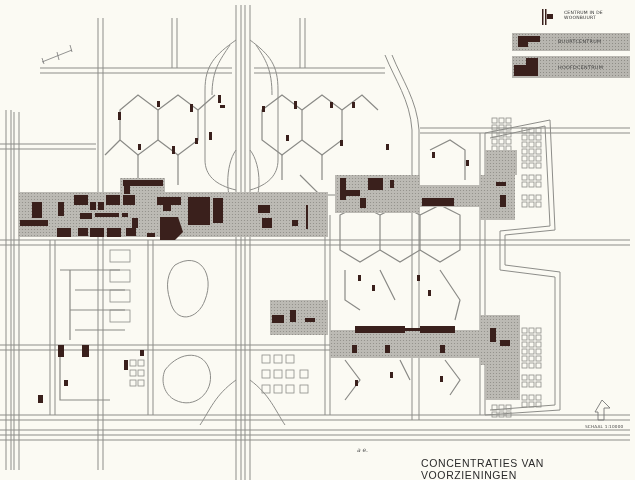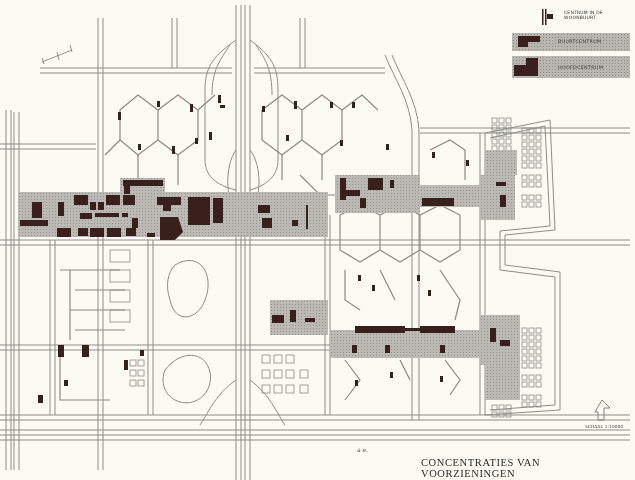--- a/index.html
+++ b/index.html
@@ -6,21 +6,21 @@
   body{width:635px;height:480px;overflow:hidden;position:relative;font-family:"DejaVu Sans",sans-serif;}
   #map{position:absolute;left:0;top:0;width:635px;height:480px;}
   .legend{position:absolute;left:512px;top:6px;width:118px;}
   .lg-row1{position:relative;height:22px;}
   .lg-row1 .sym{position:absolute;left:30px;top:3px;width:12px;height:16px;}
   .lg-row1 .txt{position:absolute;left:52px;top:4px;font-size:4.5px;line-height:5px;color:#333;letter-spacing:0.2px;text-transform:uppercase;}
   .lg-bar{position:relative;height:18px;margin-top:5px;background:#b8b6b0;
     background-image:radial-gradient(#8e8c86 0.6px,transparent 0.7px);background-size:3px 3px;}
   .lg-bar .blk{position:absolute;background:#3a201c;}
   .lg-bar .txt{position:absolute;left:46px;top:6px;font-size:4.8px;color:#3c3c3c;letter-spacing:0.3px;text-transform:uppercase;}
-  .title{position:absolute;left:421px;top:457px;font-size:10.5px;color:#2a2a2a;letter-spacing:0.6px;font-family:Liberation Serif, serif;}
+  .title{position:absolute;left:421px;top:457px;font-size:10.5px;color:#2a2a2a;letter-spacing:0.6px;font-family:Liberation Sans, sans-serif;}
   .scale{position:absolute;left:585px;top:424px;font-size:4.2px;color:#444;letter-spacing:0.2px;}
   .marks{position:absolute;left:357px;top:446px;font-size:6px;color:#555;font-style:italic;}
 </style>
 </head>
 <body>
 
 <svg id="map" viewBox="0 0 635 480" xmlns="http://www.w3.org/2000/svg">
   <defs>
     <pattern id="hatch" width="3" height="3" patternUnits="userSpaceOnUse">
       <rect width="3" height="3" fill="#bcbab4"></rect>

